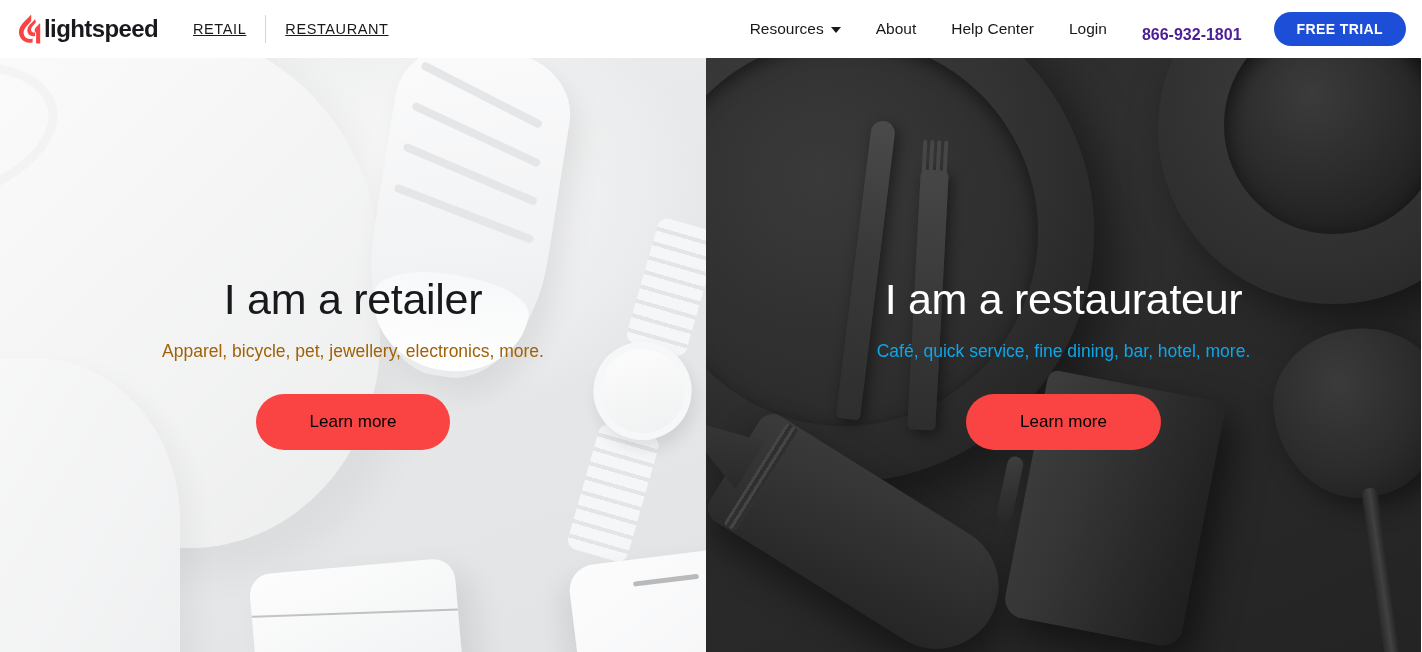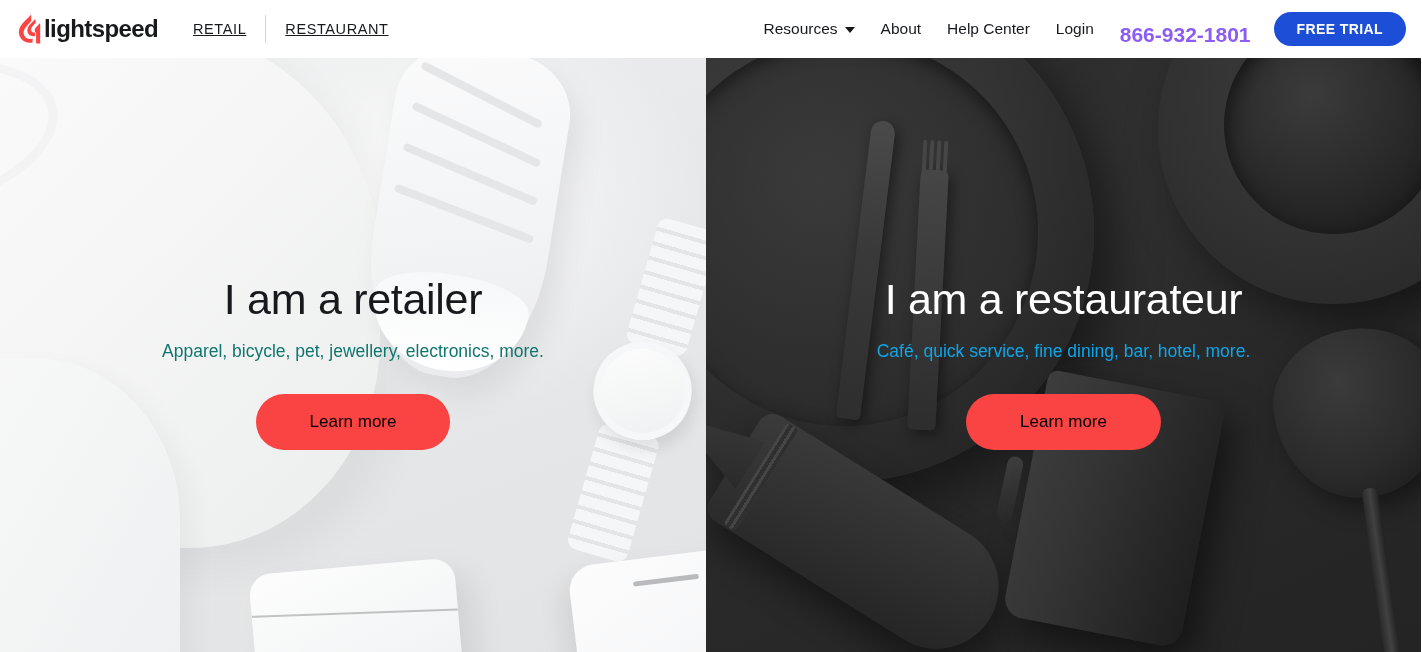--- a/index.html
+++ b/index.html
@@ -32,36 +32,36 @@
   .seg-link {
     font-size:14.5px; letter-spacing:0.6px; color:#17191c;
     padding:0 19px; cursor:pointer; white-space:nowrap;text-decoration:underline;
   }
   .seg-divider {
     width:1px; height:28px; background:#d3d4d6; flex:0 0 1px;
   }
 
   .nav-right {
     margin-left:auto; display:flex; align-items:center;
-    padding-right:16px; gap:0;
+    padding-right:16px; gap:9px;
   }
   .nav-link {
     font-size:15.5px; color:#17191c; cursor:pointer;
     padding:0 13px; white-space:nowrap;
     display:flex; align-items:center; gap:7px;
   }
   .caret {
     width:0; height:0; display:inline-block;
     border-left:5px solid transparent;
     border-right:5px solid transparent;
     border-top:6px solid #17191c;
     margin-top:2px;
   }
   .nav-phone {
-    font-size:21px; font-weight:700; color:#8b5cf6;
+    font-size:16px; font-weight:700; color:#4c1d95;
     cursor:pointer; padding:0 13px; white-space:nowrap;margin-top:12px;
   }
   .btn-trial {
     background:#1d4ed8; color:#ffffff;
     font-size:14px; font-weight:700; letter-spacing:0.4px;
     border:none; border-radius:100px;
     padding:9px 23px; margin-left:10px;
     cursor:pointer; white-space:nowrap;
     font-family:"Liberation Sans", sans-serif;
     text-align:right;
@@ -89,21 +89,21 @@
   .hero-title {
     font-size:43px; font-weight:400; line-height:1.1;
     letter-spacing:-0.3px; white-space:nowrap;
   }
   .left-title  { color:#17191c; }
   .right-title { color:#ffffff; }
   .hero-sub {
     font-size:17.5px; font-weight:400; margin-top:18px;
     white-space:nowrap;
   }
-  .left-sub  { color:#0f766e; }
+  .left-sub  { color:#a16207; }
   .right-sub { color:#0ea5e9; }
   .btn-learn {
     margin-top:32px;
     background:#fa4343; color:#000000;
     font-size:17px; font-weight:400;
     border:none; border-radius:100px;
     padding:0 54px; height:56px;
     cursor:pointer; white-space:nowrap;
     font-family:"Liberation Sans", sans-serif;
   }

